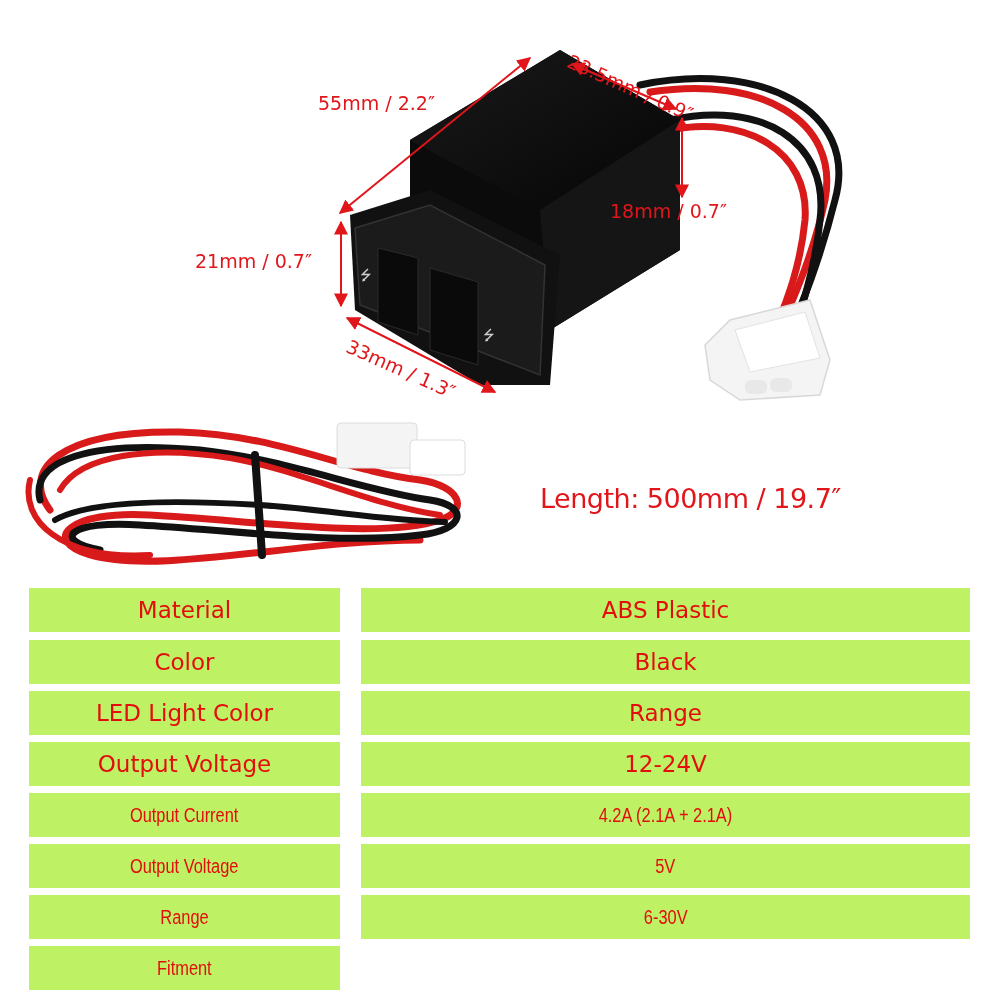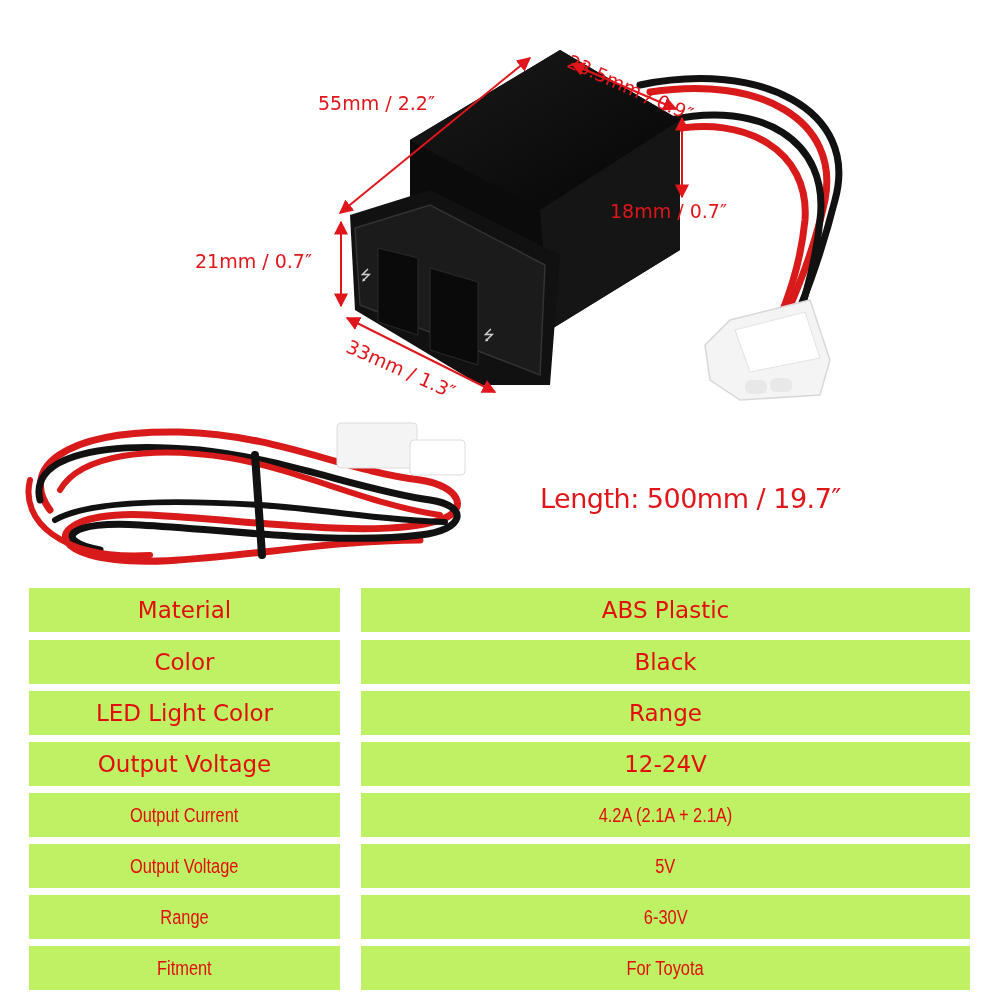--- a/index.html
+++ b/index.html
@@ -126,17 +126,14 @@
         <span class="cond-text">Range</span>
       </div>
     <div class="spec-cell spec-value cond">
         <span class="cond-text">6-30V</span>
       </div>
   </div>
   <div class="spec-row" style="top:358px;border-radius:6px;">
     <div class="spec-cell spec-label cond">
         <span class="cond-text">Fitment</span>
       </div>
-    <div class="spec-cell spec-value cond">
-        <span class="cond-text">For Toyota</span>
-      </div>
   </div>
 </div>
 
 </body></html>

